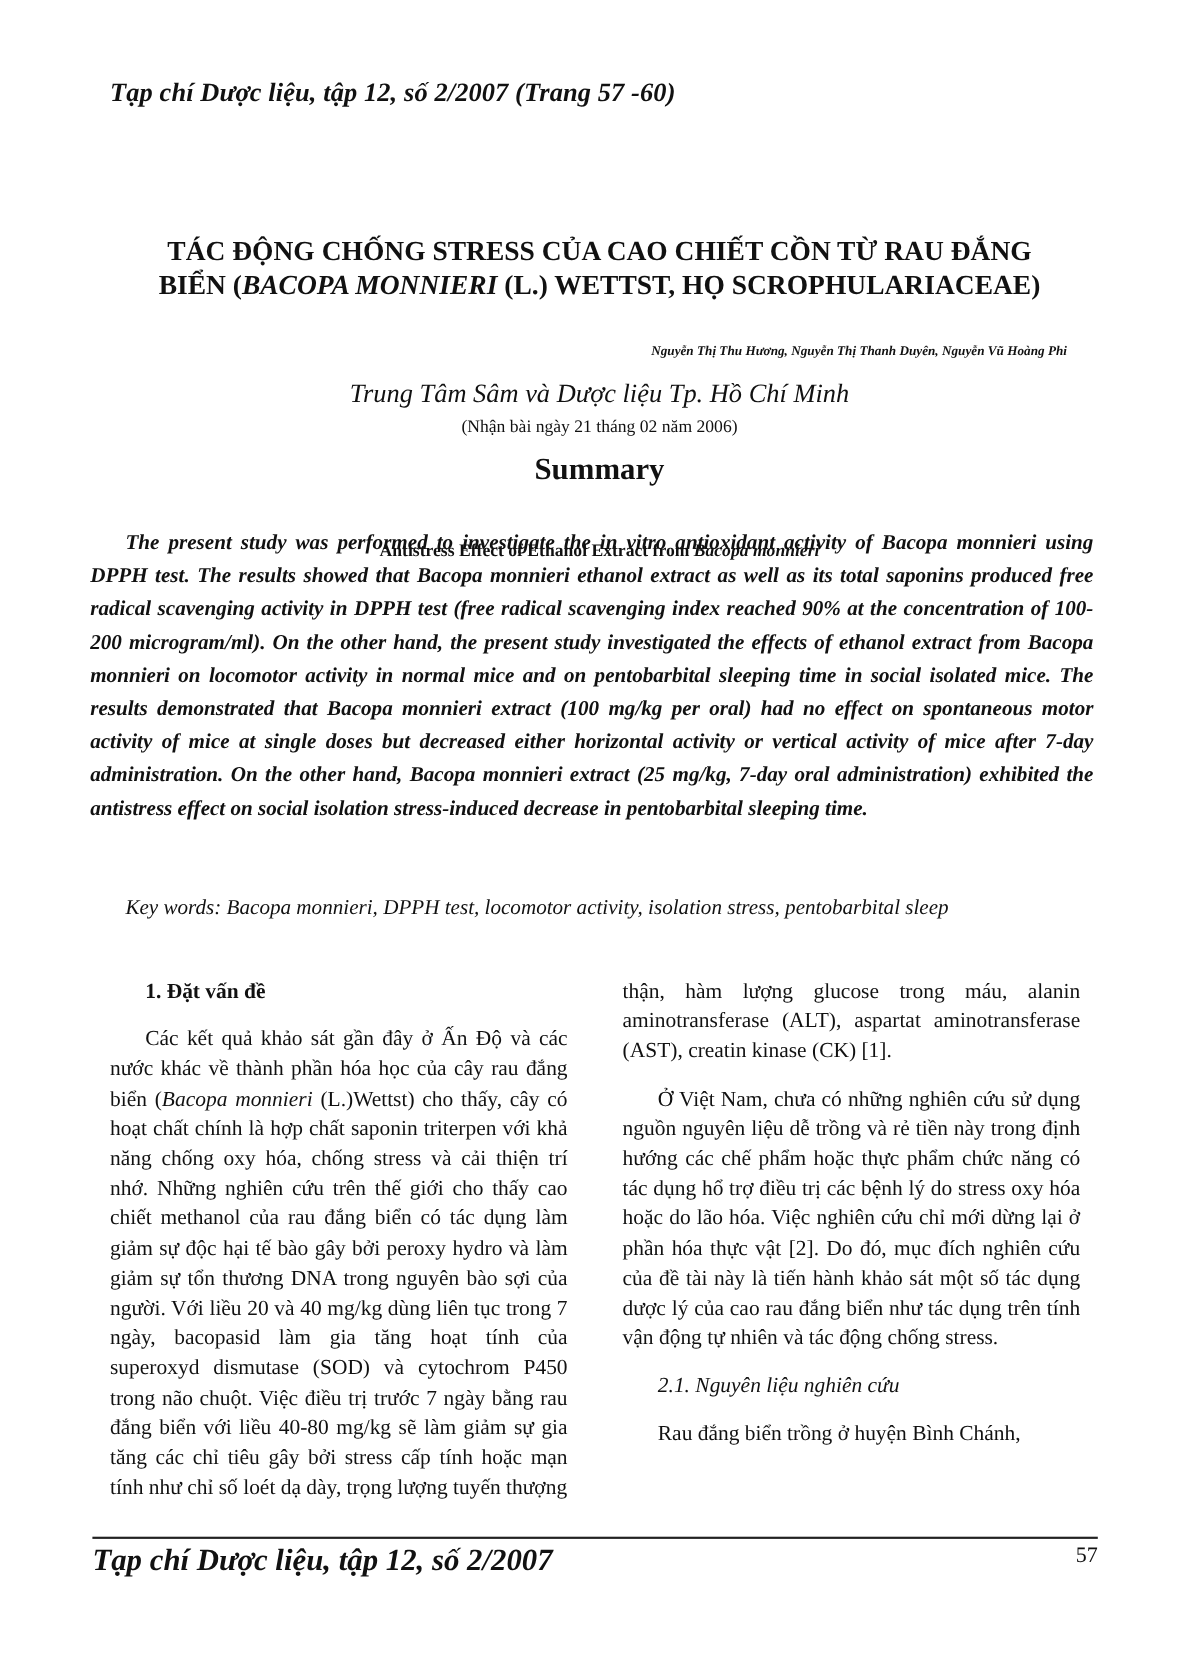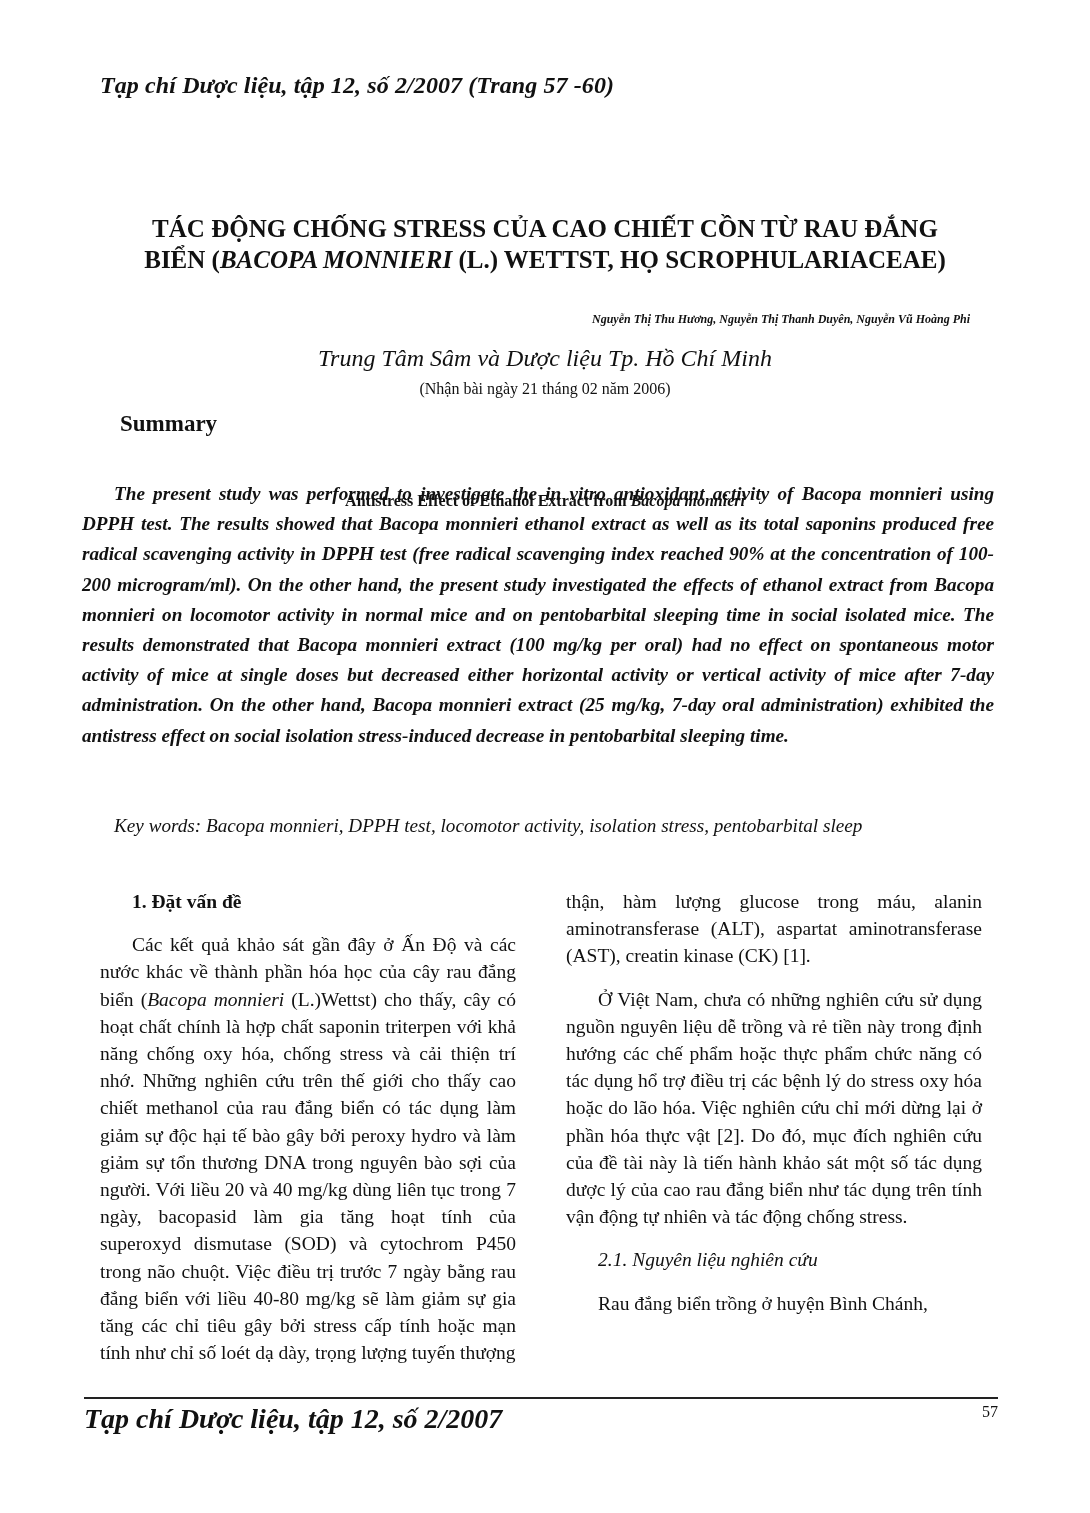--- a/index.html
+++ b/index.html
@@ -23,21 +23,21 @@
   .affil {
     position: absolute; left: 120px; width: 850px; top: 345px;
     text-align: center; font-style: italic; font-size: 24px;
   }
   .received {
     position: absolute; left: 120px; width: 850px; top: 380px;
     text-align: center; font-size: 16px;
   }
   .summary-head {
     position: absolute; left: 120px; width: 850px; top: 411px;
-    font-weight: bold; font-size: 23px;
+    text-align: center; font-weight: bold; font-size: 28px;
   }
   .summary-title {
     position: absolute; left: 120px; width: 850px; top: 448px;
     text-align: center; font-weight: bold; font-size: 16px; margin-top: 44px;
   }
   .summary-title .it { font-style: italic; }
   .abstract {
     position: absolute; left: 82px; width: 912px; top: 479px;
     font-style: italic; font-weight: bold; font-size: 19.2px; line-height: 30.2px;
     text-align: justify; text-indent: 32px; margin: 0;
@@ -61,21 +61,21 @@
   .rule {
     position: absolute; left: 84px; width: 914px; top: 1397px;
     height: 2px; background: #222;
   }
   .footer-left {
     position: absolute; left: 84px; top: 1403px;
     font-style: italic; font-weight: bold; font-size: 28px;
   }
   .footer-right {
     position: absolute; right: 92px; top: 1403px;
-    font-size: 16px;
+    font-size: 20px;
   }
 </style>
 </head>
 <body>
 
 <div class="running-head">Tạp chí Dược liệu, tập 12, số 2/2007 (Trang 57 -60)</div>
 
 <div class="title"><span>TÁC ĐỘNG CHỐNG STRESS CỦA CAO CHIẾT CỒN TỪ RAU ĐẮNG BIỂN (</span><span class="it">BACOPA MONNIERI</span><span> (L.) WETTST, HỌ SCROPHULARIACEAE)</span></div>
 
 <div class="authors">Nguyễn Thị Thu Hương, Nguyễn Thị Thanh Duyên, Nguyễn Vũ Hoàng Phi</div>

